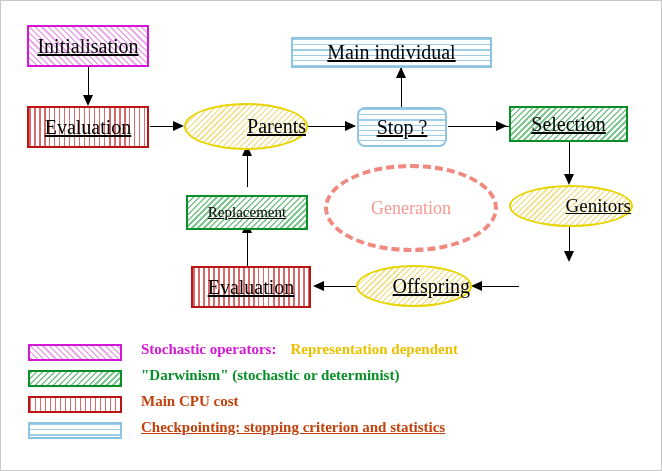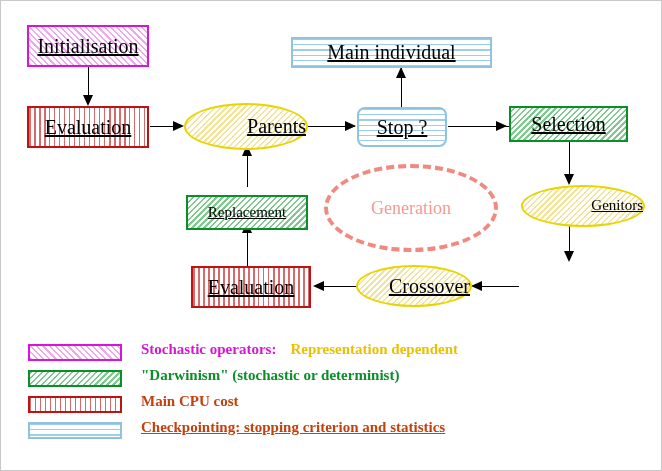--- a/index.html
+++ b/index.html
@@ -223,30 +223,30 @@
   </div>
 
   <div class="node fill-green" style="left:508px; top:105px; width:119px; height:36px; font-size:20px;">
     <span class="lbl">Selection</span>
   </div>
 
   <div class="node fill-green" style="left:185px; top:186px; width:122px; height:35px; font-size:15px;margin-top:8px;">
     <span class="lbl">Replacement</span>
   </div>
 
-  <div class="node fill-yellow ellipse" style="left:520px; top:184px; width:124px; height:42px; font-size:15px;">
+  <div class="node fill-yellow ellipse" style="left:508px; top:184px; width:124px; height:42px; font-size:19px;">
     <span class="lbl">Genitors</span>
   </div>
 
   <div class="node fill-red" style="left:190px; top:265px; width:120px; height:42px; font-size:20px;">
     <span class="lbl">Evaluation</span>
   </div>
 
   <div class="node fill-yellow ellipse" style="left:355px; top:264px; width:116px; height:42px; font-size:20px;">
-    <span class="lbl">Crossover</span>
+    <span class="lbl">Offspring</span>
   </div>
 
 
   <div id="legend">
 
     <div class="legend-row">
       <div class="swatch fill-magenta"></div>
       <div class="legend-text">
         <span style="color:#d417d4;">Stochastic operators:</span><span class="second" style="color:#ecc000;">Representation dependent</span>
       </div>

